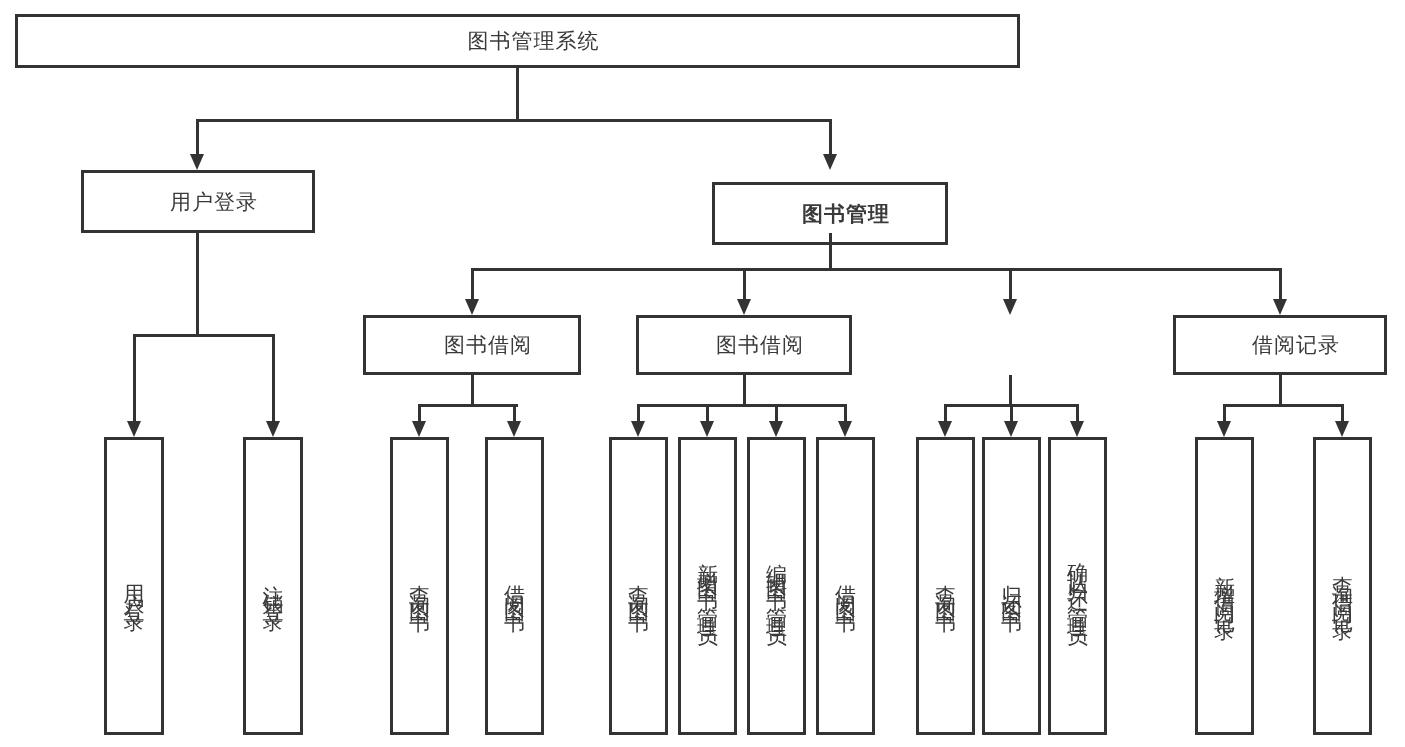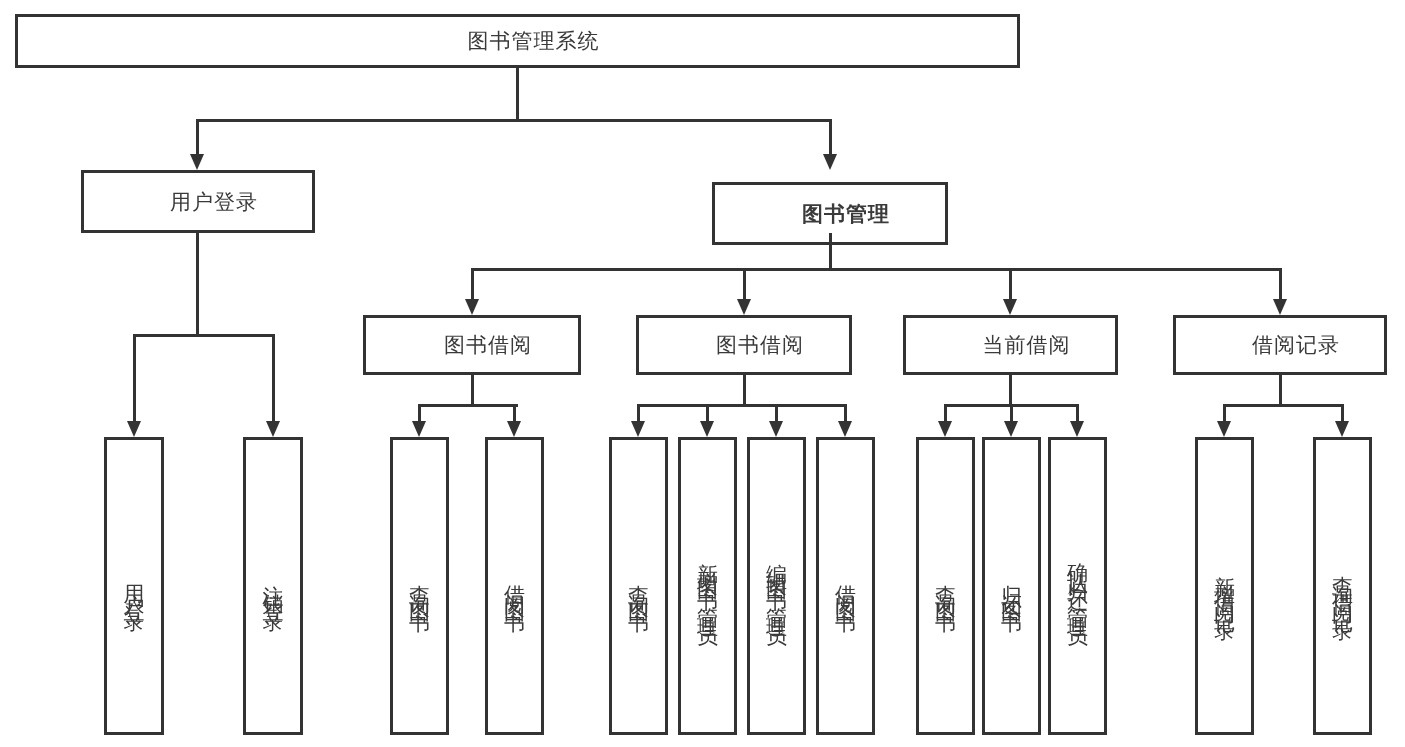--- a/index.html
+++ b/index.html
@@ -99,23 +99,20 @@
   <div class="arrow" style="left:742.5px;top:268px;height:47px;"></div>
   <div class="arrow" style="left:1009px;top:268px;height:47px;"></div>
   <div class="arrow" style="left:1278.5px;top:268px;height:47px;"></div>
 
   <div class="node" style="left:363px;top:315px;width:218px;height:60px;">
     <span>图书借阅</span>
   </div>
   <div class="node" style="left:636px;top:315px;width:216px;height:60px;">
     <span>图书借阅</span>
   </div>
-  <div class="node" style="left:903px;top:315px;width:215px;height:60px;">
-    <span>当前借阅</span>
-  </div>
   <div class="node" style="left:1173px;top:315px;width:214px;height:60px;text-align:center;">
     <span>借阅记录</span>
   </div>
 
   <div class="vline" style="left:470.5px;top:375px;height:32px;"></div>
   <div class="vline" style="left:742.5px;top:375px;height:32px;"></div>
   <div class="vline" style="left:1009px;top:375px;height:32px;"></div>
   <div class="vline" style="left:1278.5px;top:375px;height:32px;"></div>
 
   <div class="hline" style="left:418px;top:404px;width:100px;"></div>

